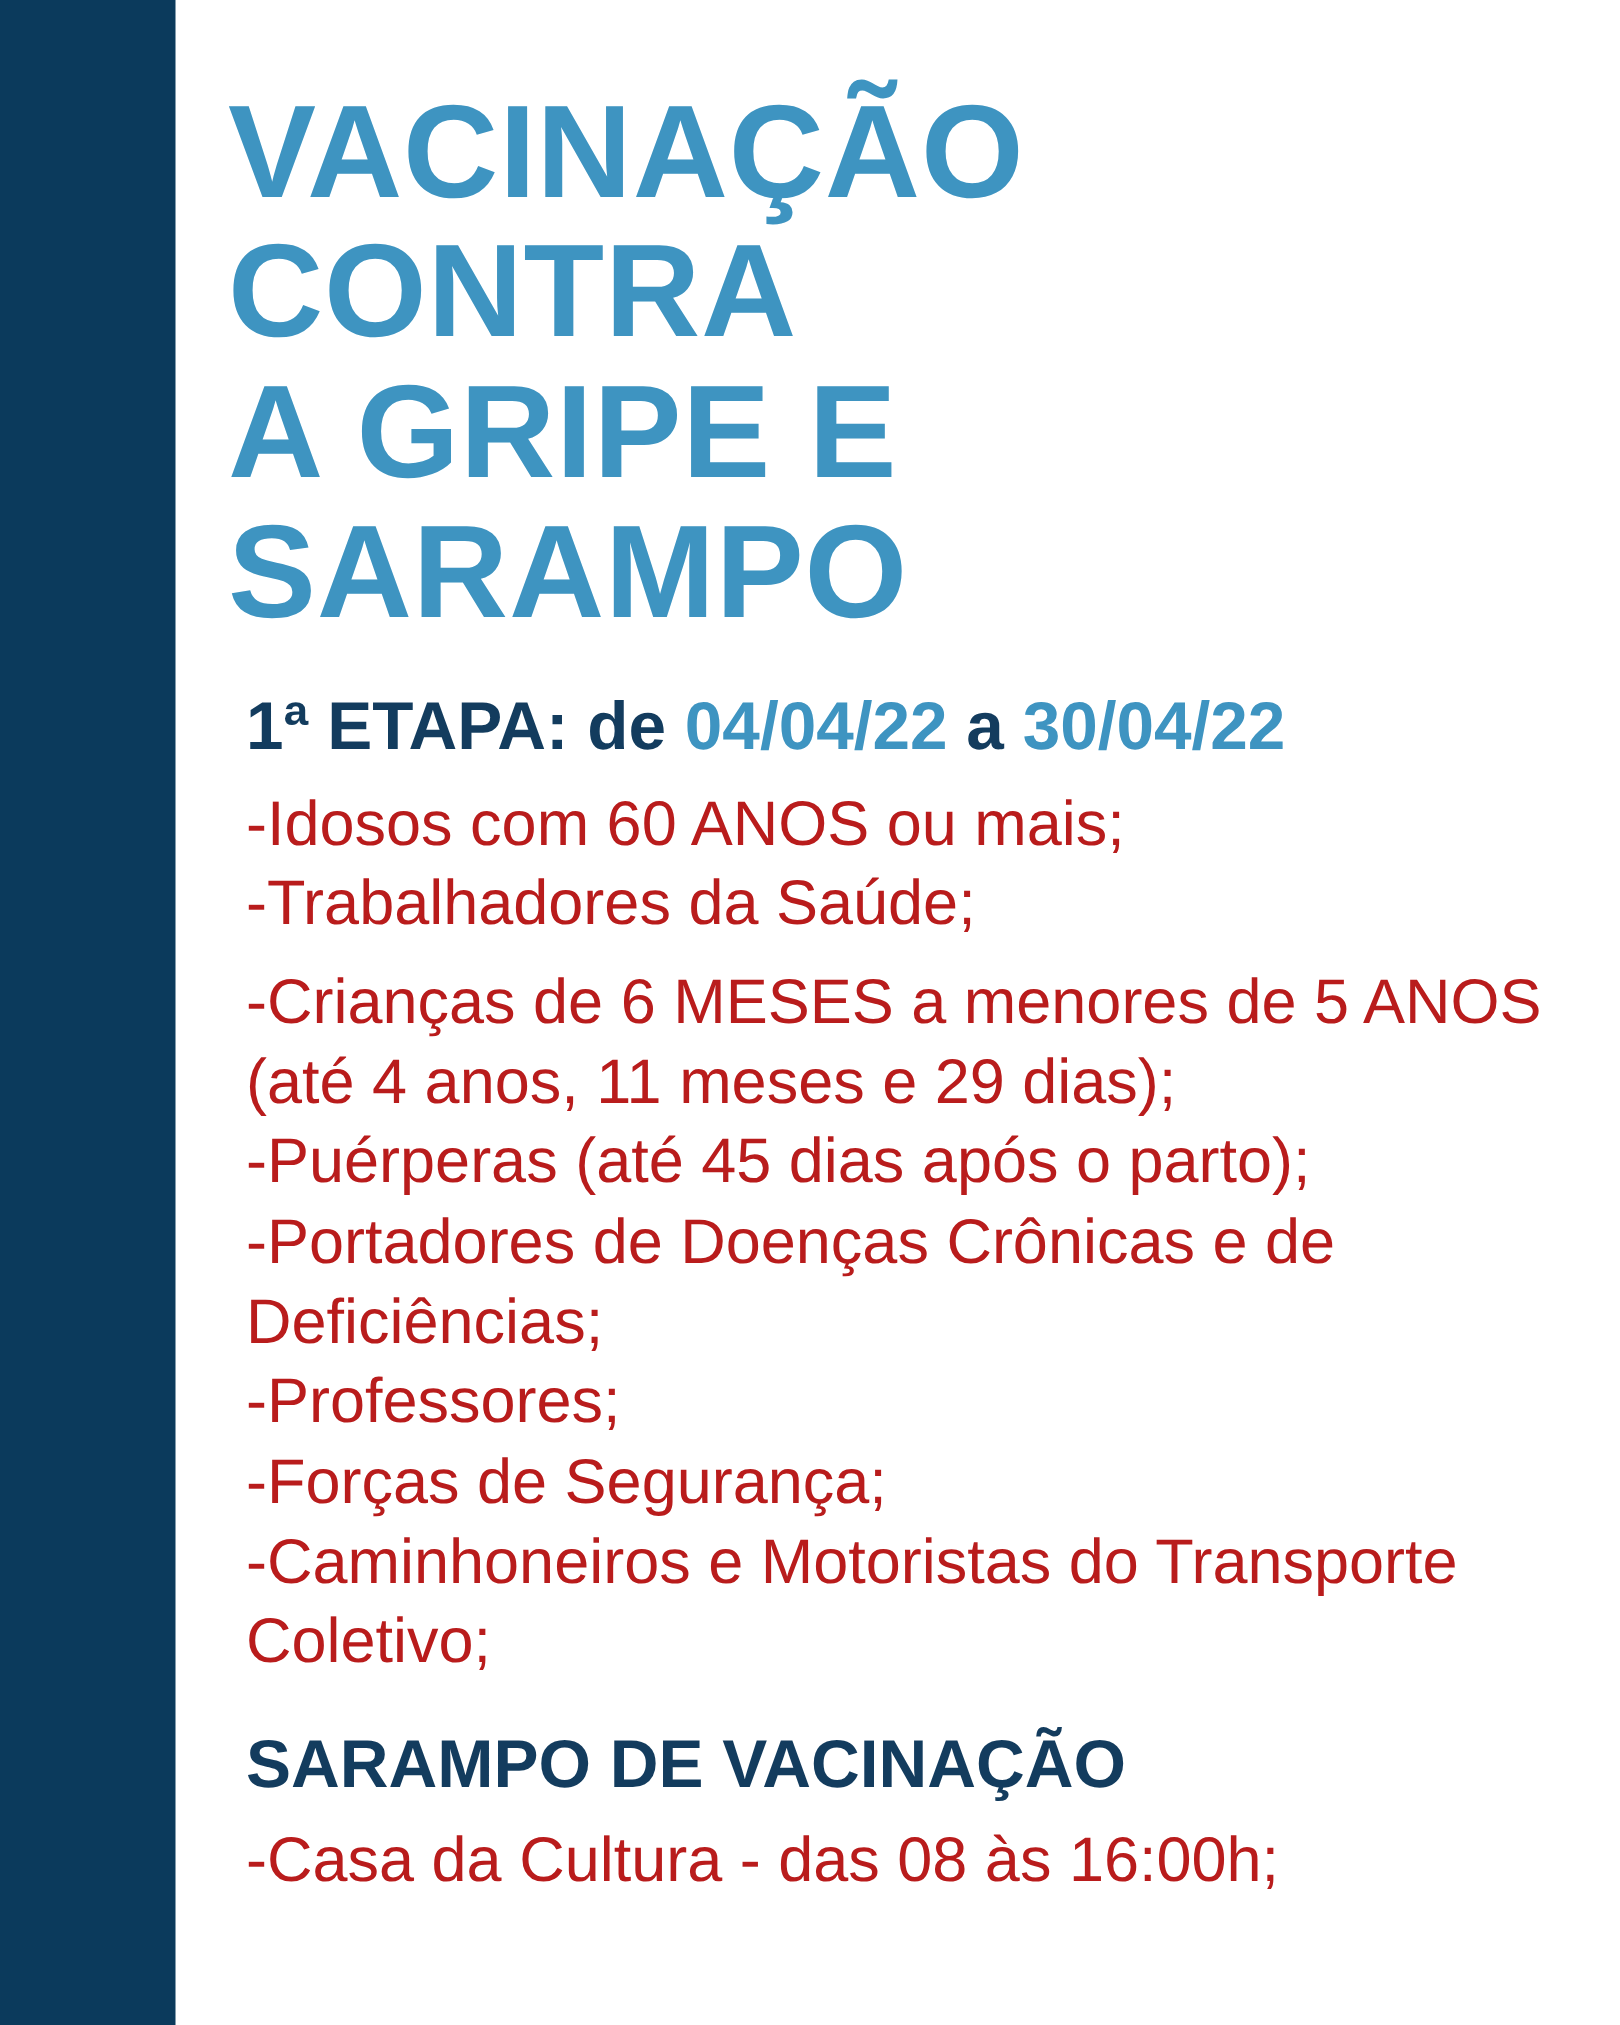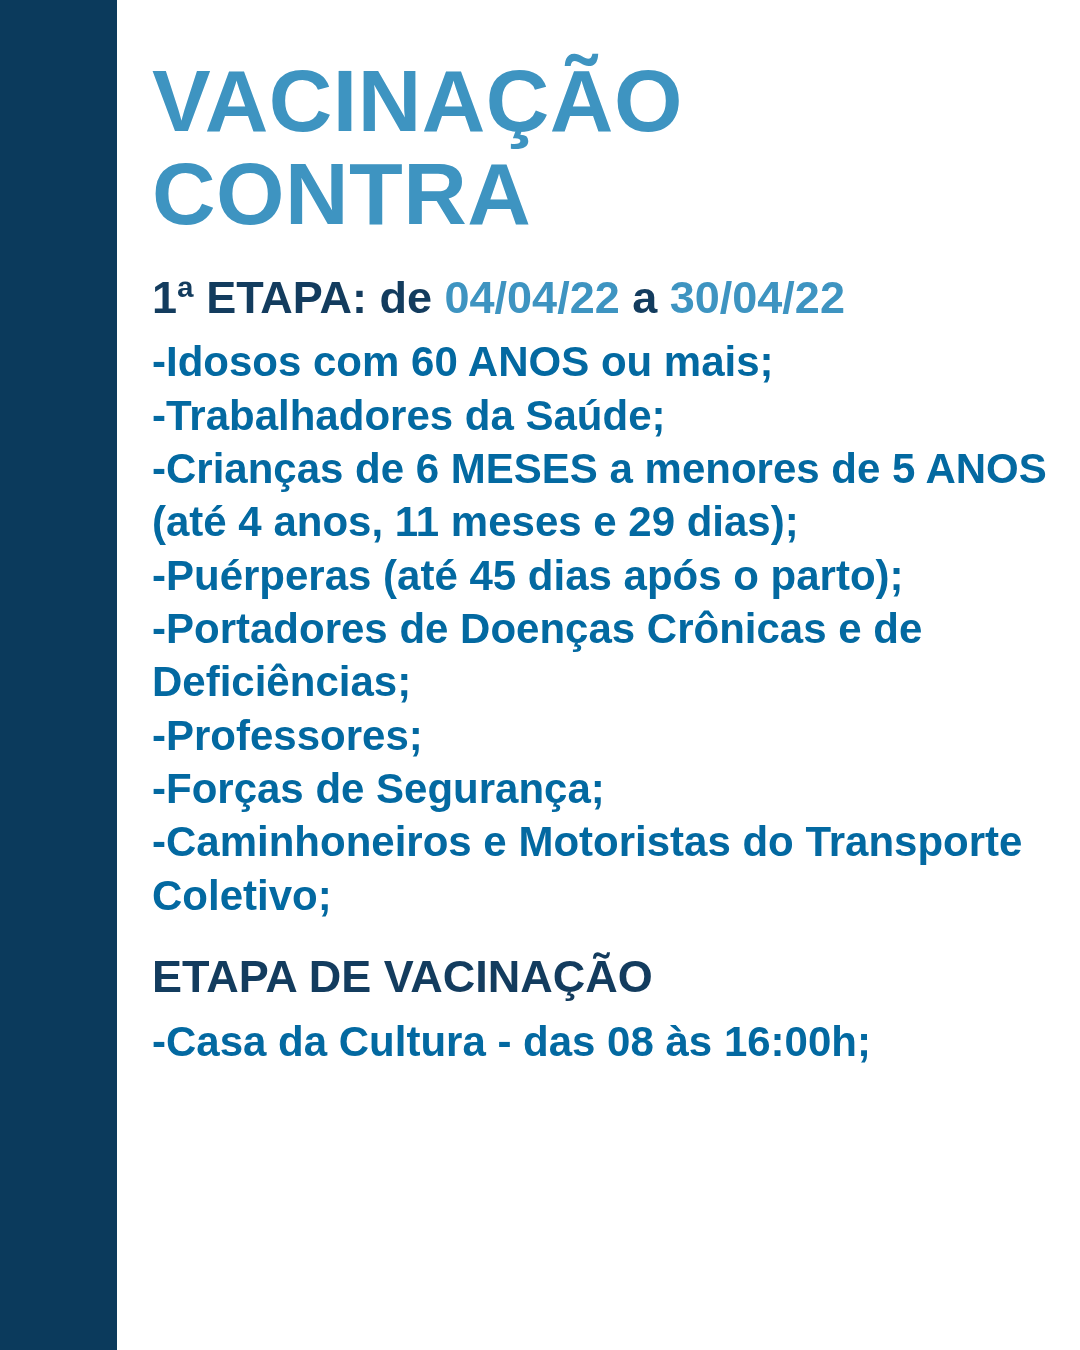--- a/index.html
+++ b/index.html
@@ -27,65 +27,66 @@
   }
   .title{
     margin:0 0 30px 0;
     font-size:88px;
     line-height:1.06;
     font-weight:700;
     letter-spacing:0.5px;
     color:#3E94C1;
   }
   .title-line{display:block;}
-  .stage{margin:0;}
+  .stage{margin:12px;}
   .stage-heading{
     margin:28px 0 10px 0;
     font-size:45px;
     line-height:1.22;
     font-weight:700;
     color:#133C5E;
     white-space:pre-wrap;
   }
   .stage:first-of-type .stage-heading{margin-top:0;}
   .stage-heading .date{color:#3E94C1;}
   .item{
     font-size:42px;
     line-height:1.27;
-    font-weight:700;
-    color:#0369a1;
+    font-weight:400;
+    color:#b91c1c;
   }
 </style>
 </head>
 <body>
 
 <div class="canvas">
   <div class="sidebar"></div>
 
   <main class="content">
 
     <h1 class="title">
       <span class="title-line">VACINAÇÃO CONTRA</span>
+      <span class="title-line">A GRIPE E SARAMPO</span>
     </h1>
 
     <section class="stage">
       <h2 class="stage-heading"><span>1ª ETAPA: de </span><span class="date">04/04/22</span><span> a </span><span class="date">30/04/22</span></h2>
       <div class="item">-Idosos com 60 ANOS ou mais;</div>
       <div class="item">-Trabalhadores da Saúde;</div>
     </section>
 
     <section class="stage">
       <div class="item">-Crianças de 6 MESES a menores de 5 ANOS (até 4 anos, 11 meses e 29 dias);</div>
       <div class="item">-Puérperas (até 45 dias após o parto);</div>
       <div class="item">-Portadores de Doenças Crônicas e de Deficiências;</div>
       <div class="item">-Professores;</div>
       <div class="item">-Forças de Segurança;</div>
       <div class="item">-Caminhoneiros e Motoristas do Transporte Coletivo;</div>
     </section>
 
     <section class="stage">
-      <h2 class="stage-heading"><span>ETAPA DE VACINAÇÃO</span></h2>
+      <h2 class="stage-heading"><span>SARAMPO DE VACINAÇÃO</span></h2>
       <div class="item">-Casa da Cultura - das 08 às 16:00h;</div>
 
     </section>
 
   </main>
 </div>
 
 </body></html>

